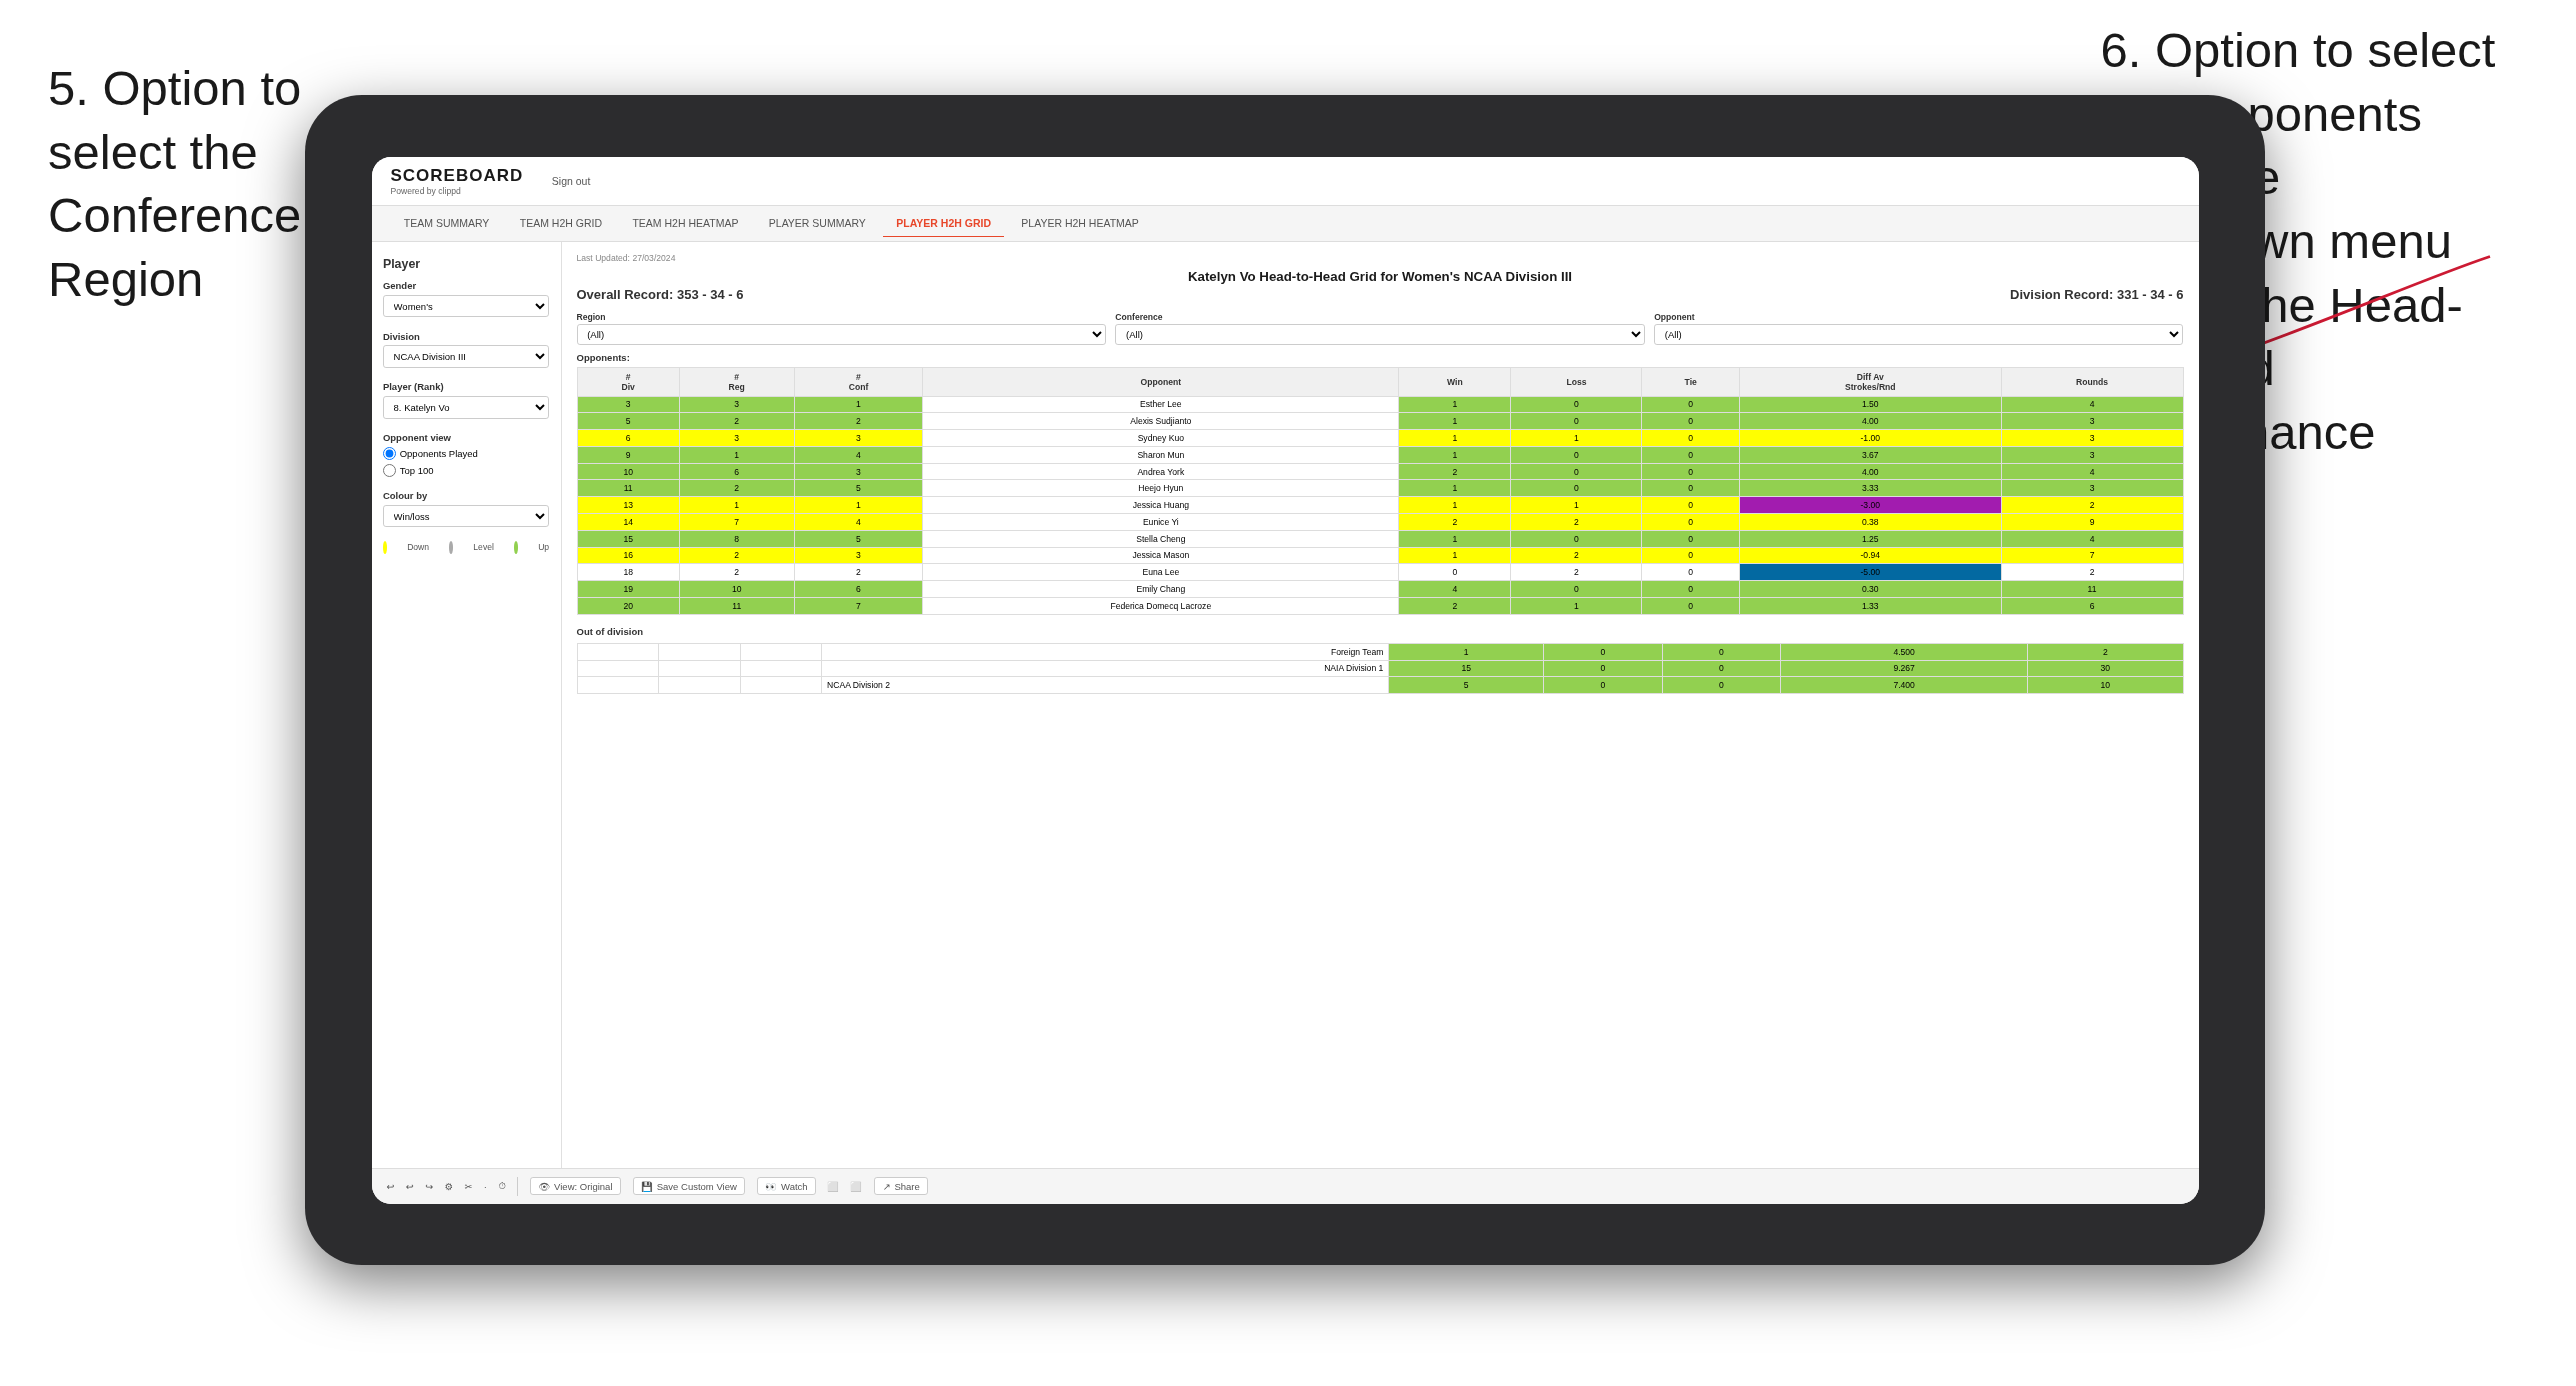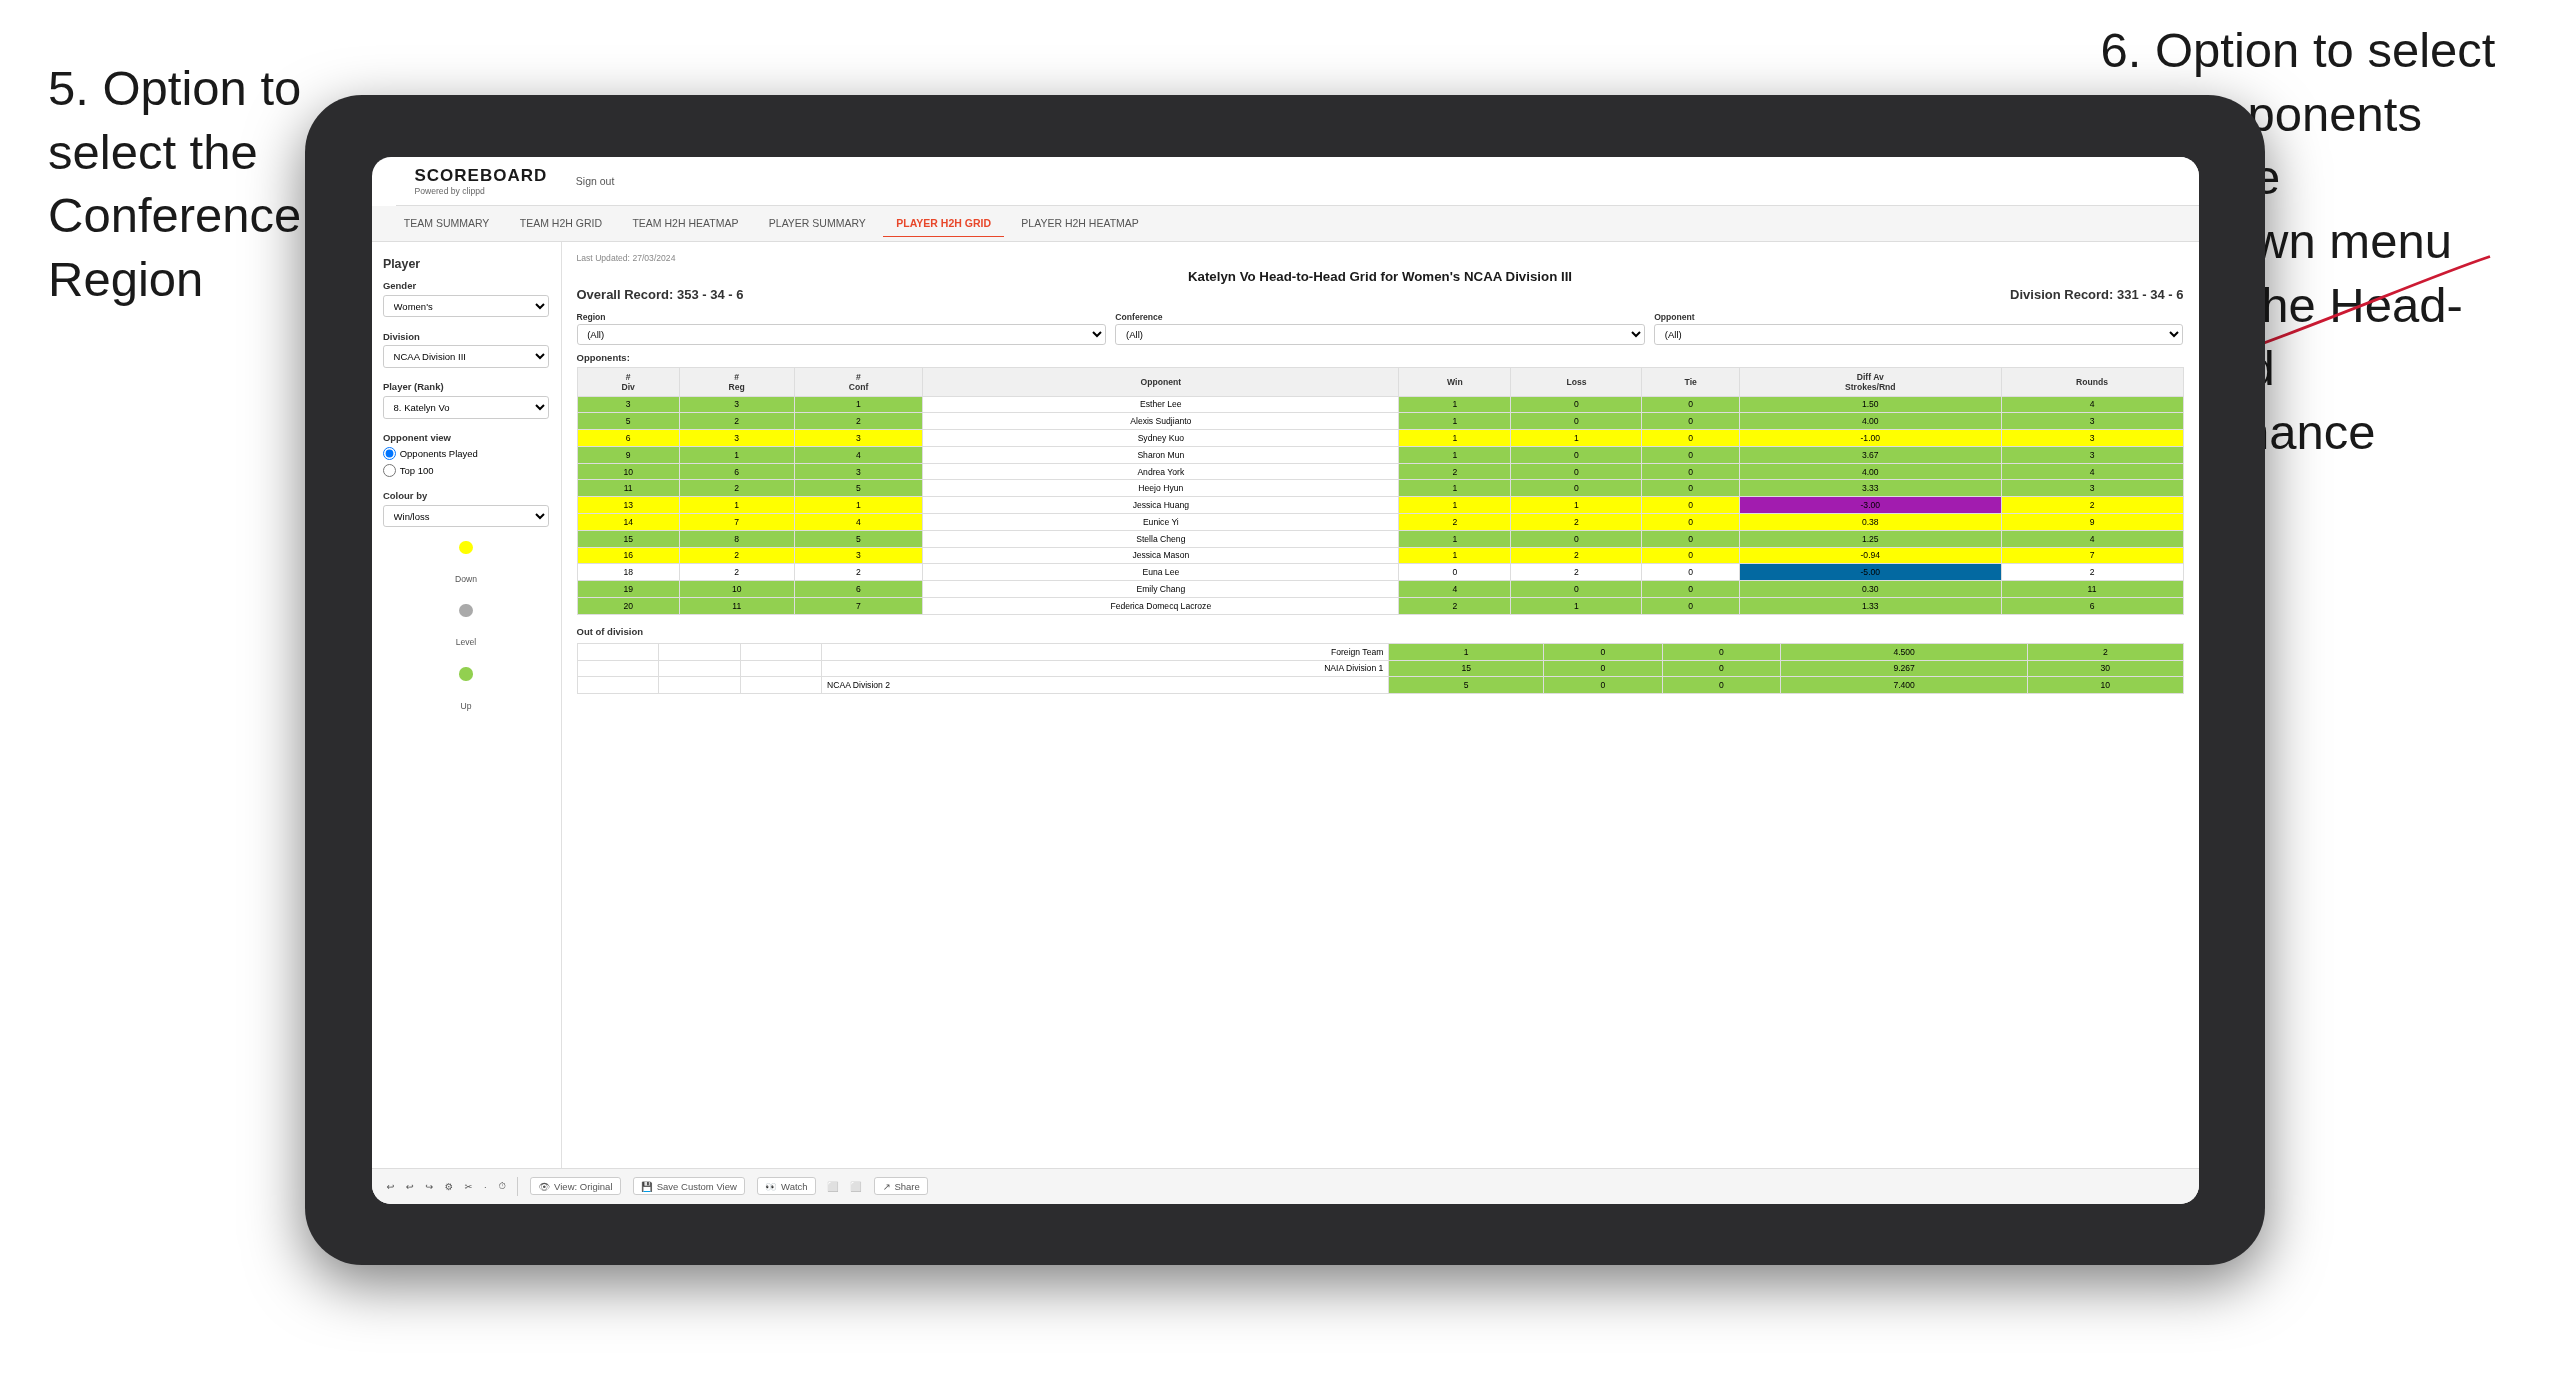--- a/index.html
+++ b/index.html
@@ -59,21 +59,20 @@
     }
 
     
     .app-header {
       background: #ffffff;
       border-bottom: 1px solid #ddd;
       padding: 0 19px;
       display: flex;
       align-items: center;
       height: 49px;
-      margin-left: 24px;
     }
 
     .logo-area {
       display: flex;
       flex-direction: column;
       margin-right: 28.5px;
     }
 
     .logo-text {
       font-size: 17px;
@@ -196,21 +195,20 @@
       display: flex;
       align-items: center;
       gap: 3.8px;
     }
 
     .color-circles {
       display: flex;
       align-items: center;
       gap: 20px;
       margin-top: 7.6px;
-      flex-direction: column;
     }
 
     .color-circle {
       width: 13.3px;
       height: 13.3px;
       border-radius: 50%;
     }
 
     .color-label {
       font-size: 8.6px;

